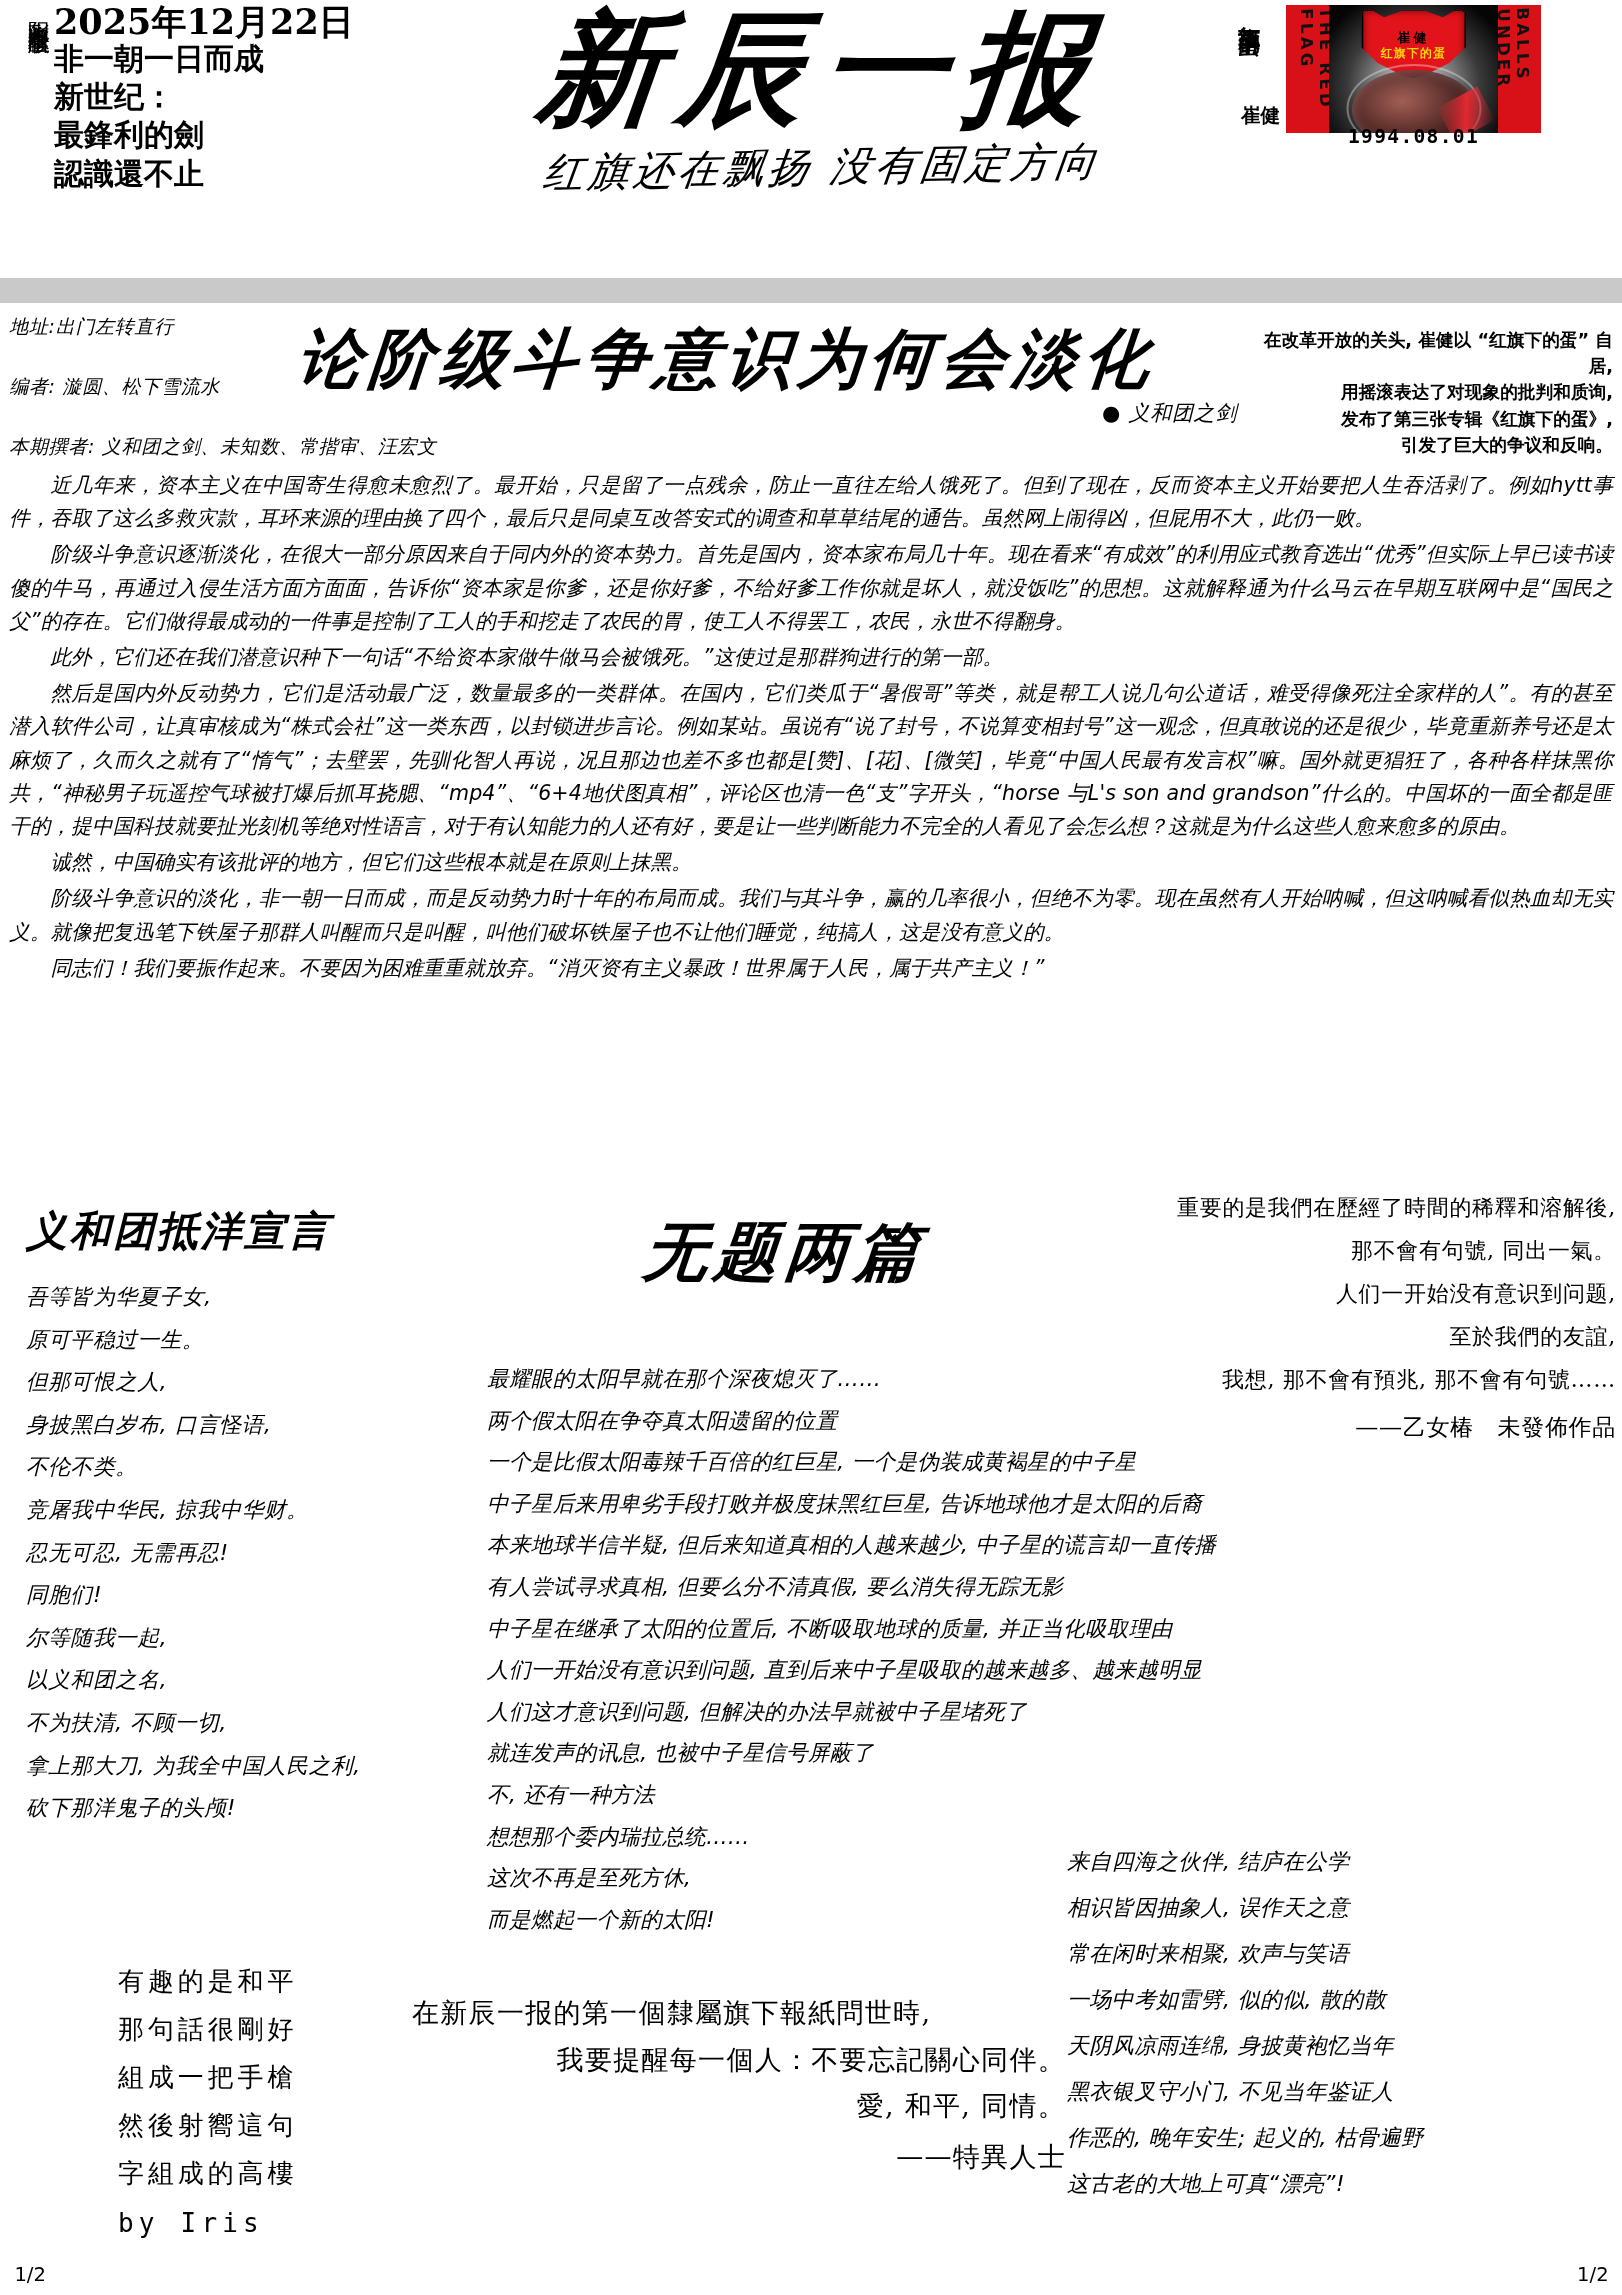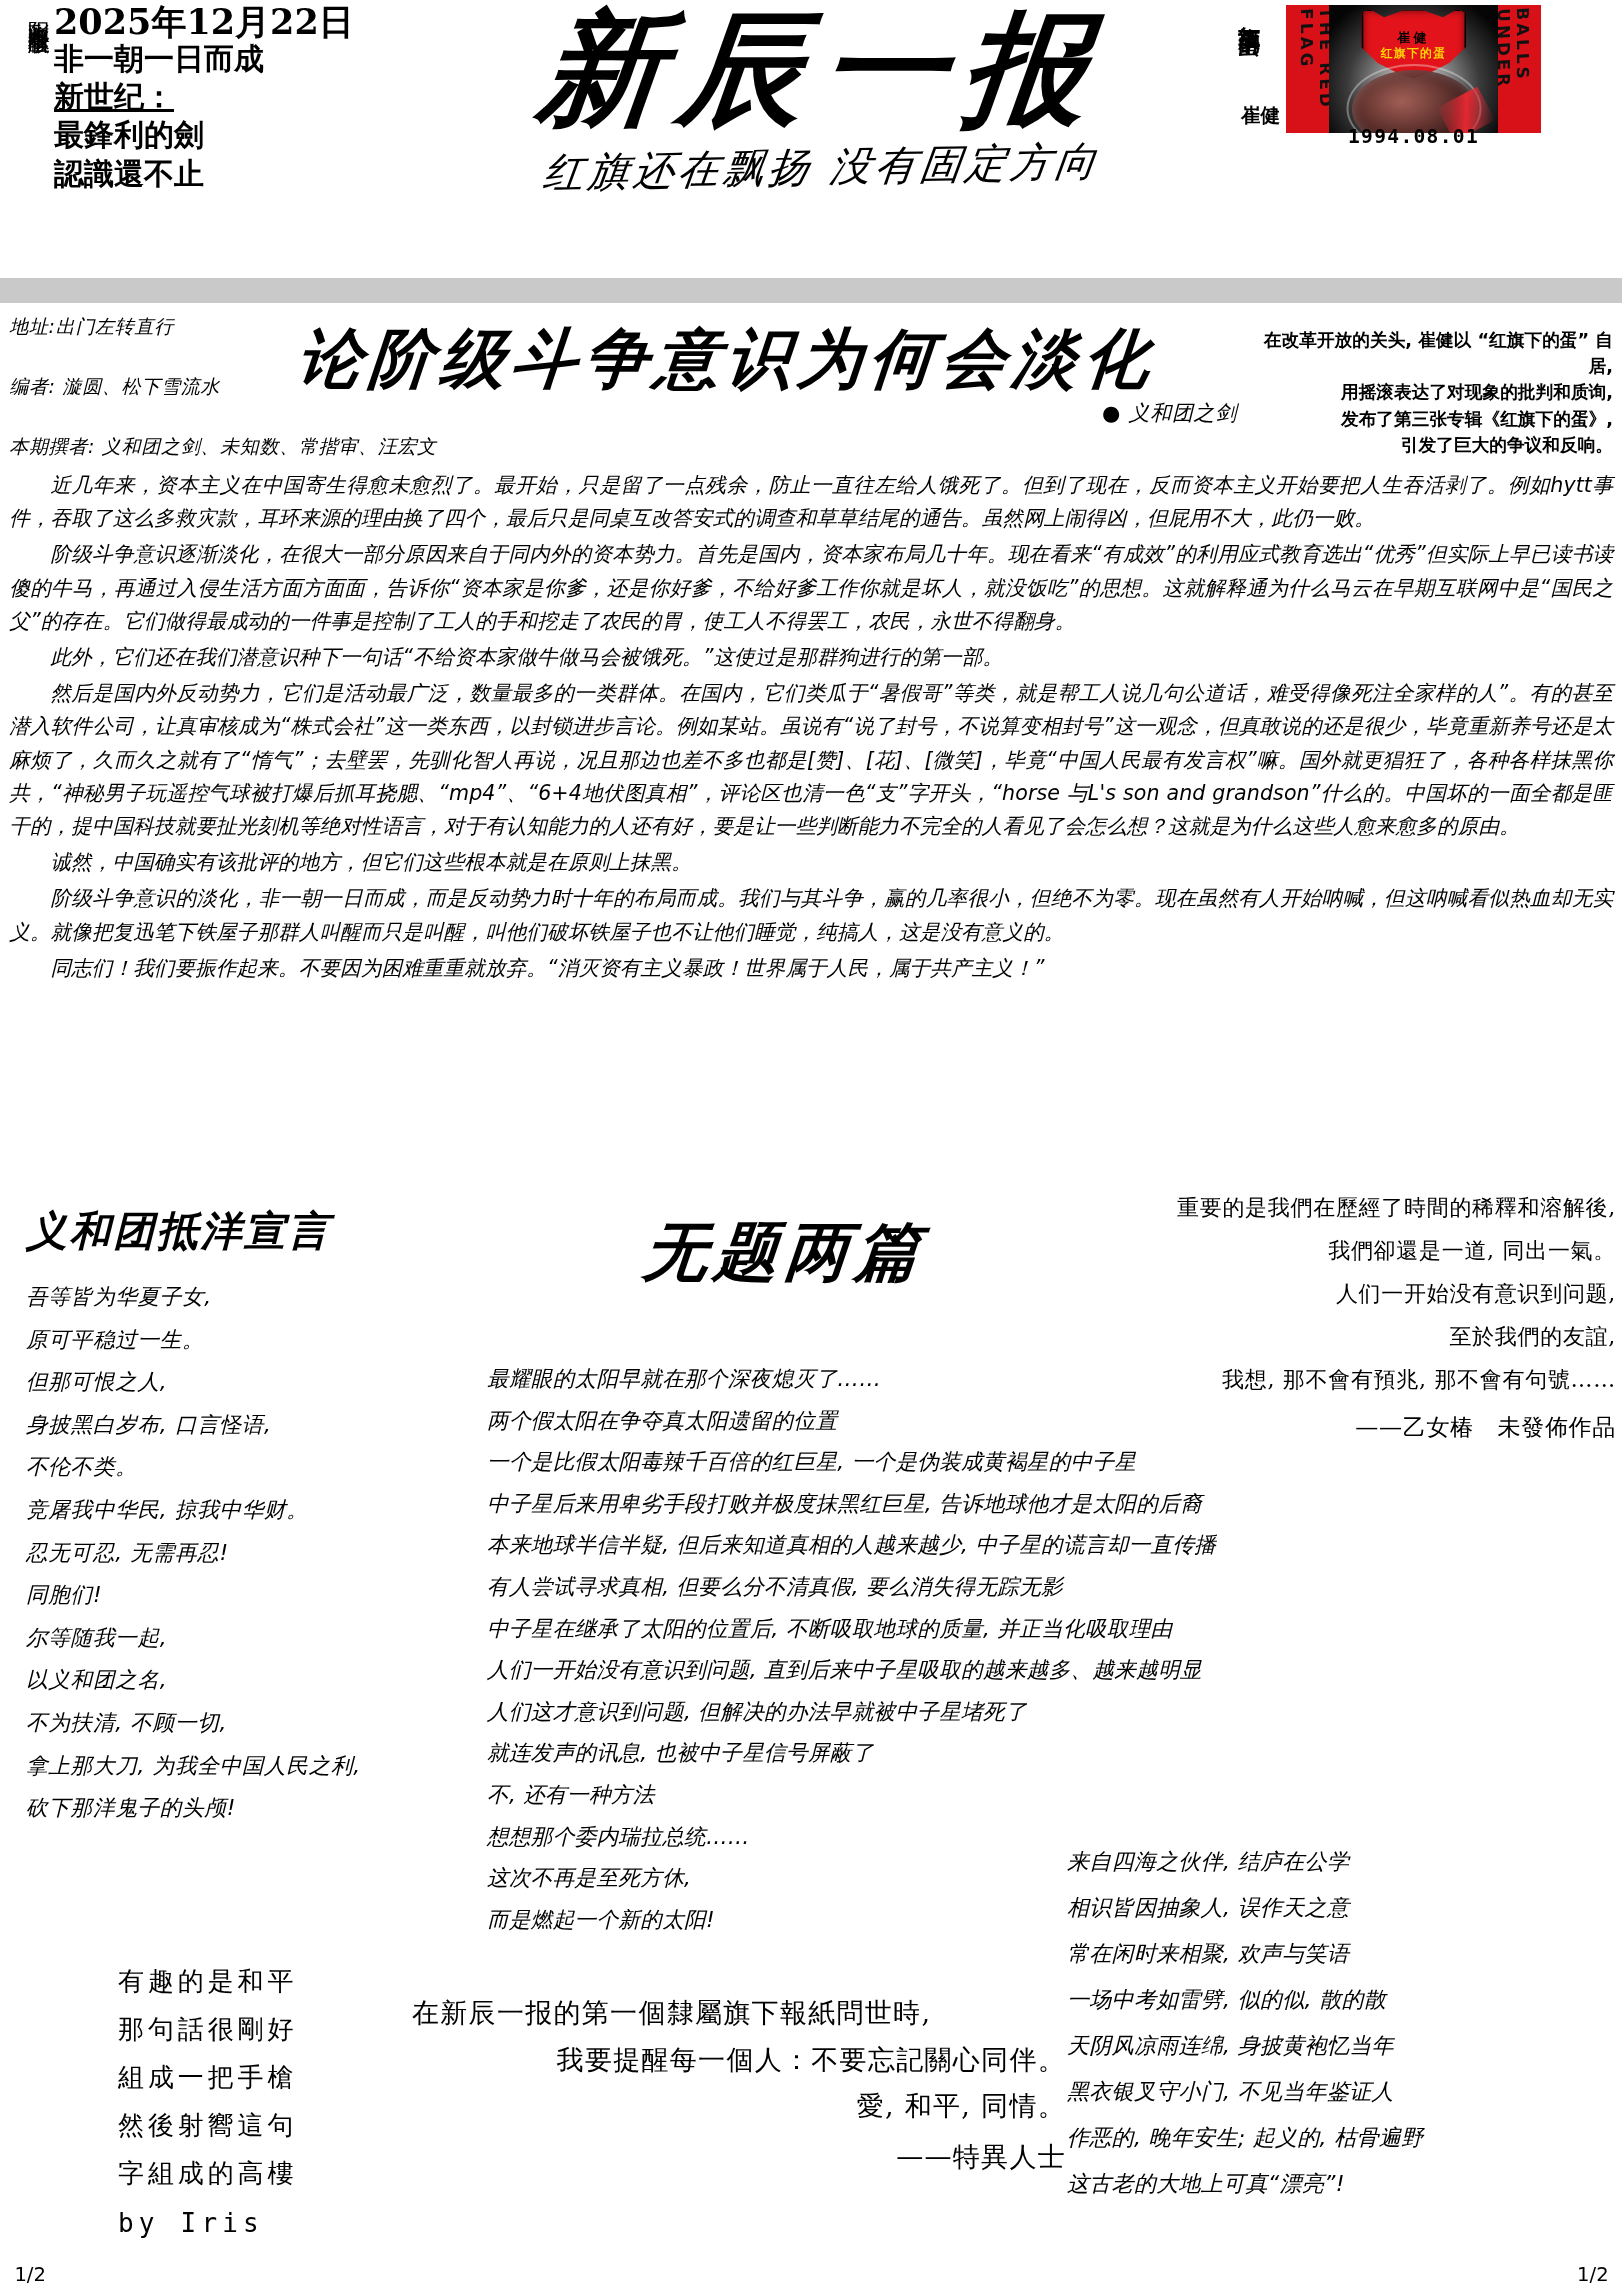--- a/index.html
+++ b/index.html
@@ -26,21 +26,21 @@
   }
   .issue-block{position:absolute;left:54px;top:2.6px;width:275px;}
   .issue-block .line{
     font-family:"DejaVu Serif",serif;
     font-weight:bold;
     color:#000;
     white-space:nowrap;
   }
   .issue-date{font-size:35px;line-height:1.08;letter-spacing:0px;}
   .issue-no{font-size:30px;line-height:1.25;}
-  .issue-tag1{font-size:30px;line-height:1.28;text-decoration:underline;}
+  .issue-tag1{font-size:30px;line-height:1.28;}
   .issue-tag2{font-size:30px;line-height:1.28;}
   .issue-tag3{font-size:30px;line-height:1.28;}
 
   .title-wrap{
     position:absolute;left:406px;top:6.5px;width:831px;
     text-align:center;
   }
   .paper-title{
     font-family:"DejaVu Serif",serif;
     font-weight:bold;
@@ -393,21 +393,21 @@
 
     <div class="center-trad">
       <div class="ln first">在新辰一报的第一個隸屬旗下報紙問世時,</div>
       <div class="ln">我要提醒每一個人：不要忘記關心同伴。</div>
       <div class="ln">愛, 和平, 同情。</div>
       <div class="sig">——特異人士</div>
     </div>
 
     <div class="right-trad">
       <div class="ln">重要的是我們在歷經了時間的稀釋和溶解後,</div>
-      <div class="ln">我們卻還是一道, 同出一氣。</div>
+      <div class="ln">那不會有句號, 同出一氣。</div>
       <div class="ln">人们一开始没有意识到问题,</div>
       <div class="ln">至於我們的友誼,</div>
       <div class="ln">我想, 那不會有預兆, 那不會有句號……</div>
       <div class="sig">——乙女椿　未發佈作品</div>
     </div>
 
     <div class="poem-right">
       <div class="ln">来自四海之伙伴, 结庐在公学</div>
       <div class="ln">相识皆因抽象人, 误作天之意</div>
       <div class="ln">常在闲时来相聚, 欢声与笑语</div>

